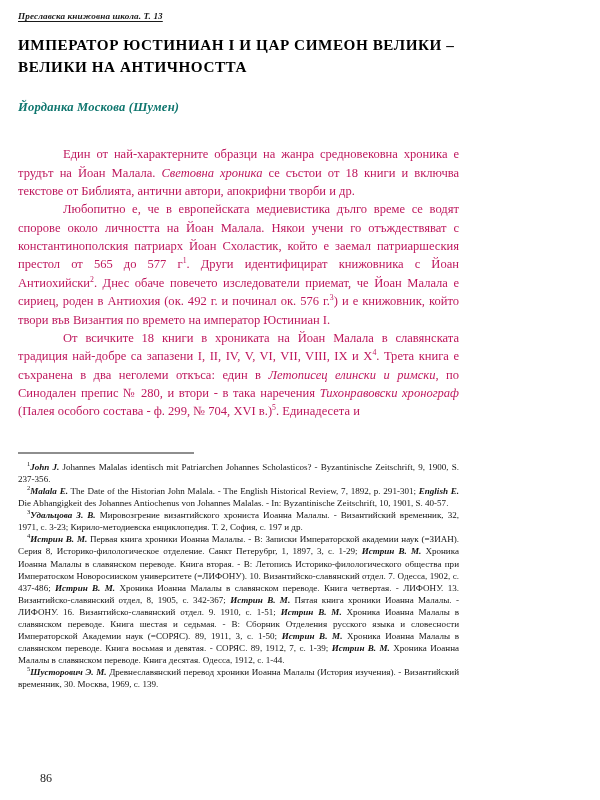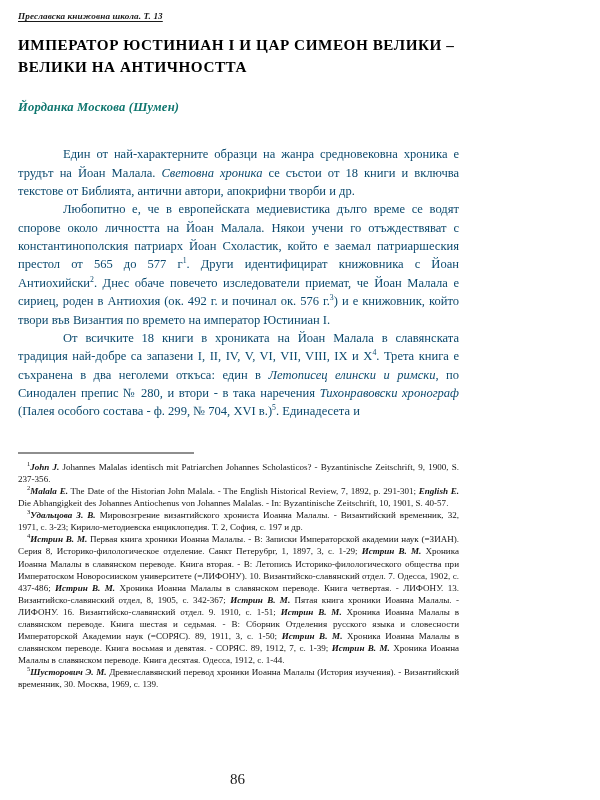--- a/index.html
+++ b/index.html
@@ -58,21 +58,21 @@
     color: #0f766e;
   }
 
   
   .body-text {
     margin-top: 30px;
     font-size: 12.55px;
     line-height: 1.465;
     text-align: justify;
     text-justify: inter-word;
-    color: #0c4a6e;
+    color: #be185d;
   }
   .body-text p {
     margin: 0;
     text-indent: 45px;
   }
   .body-text .it { font-style: italic; }
   sup {
     font-size: 0.62em;
     vertical-align: super;
     line-height: 0;
@@ -112,23 +112,23 @@
     font-weight: bold;
     font-style: italic;
   }
 
   
   .page-number {
     position: absolute;
     left: 0;
     right: 0;
     top: 771px;
-    text-align: center;
-    font-size: 15px;
+    font-size: 12px;
     color: #1a1a1a;
+    padding-left: 40px;
   }
 </style>
 </head>
 <body>
 
 <div class="page">
 
   <div class="running-head">Преславска книжовна школа. Т. 13</div>
 
   <div class="title-block">

